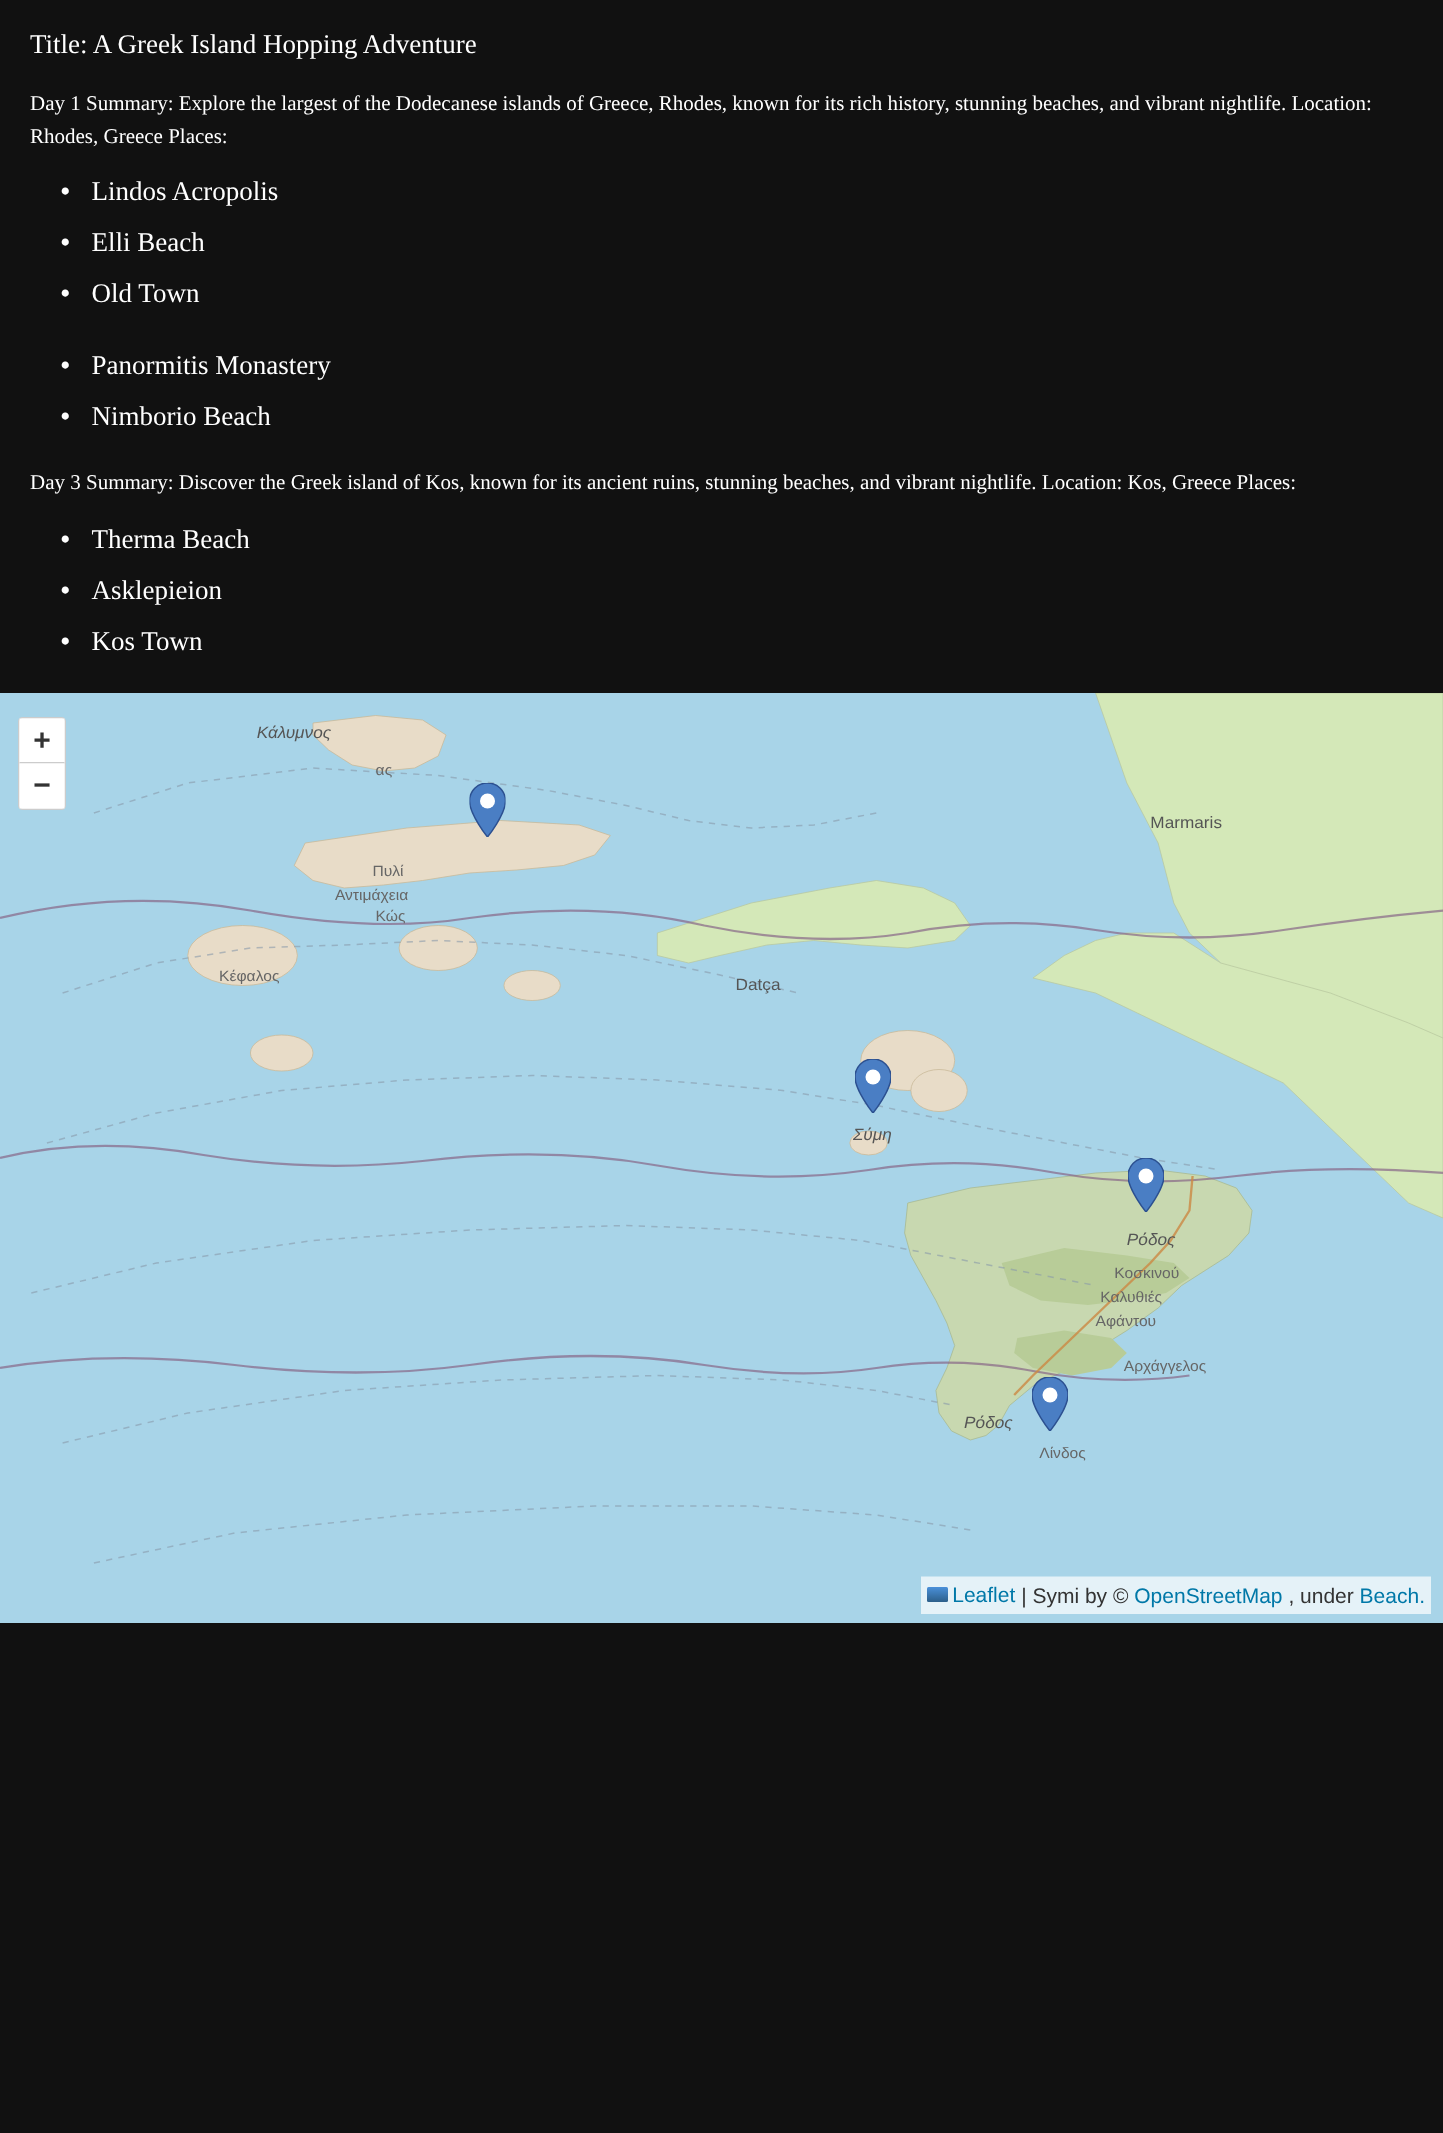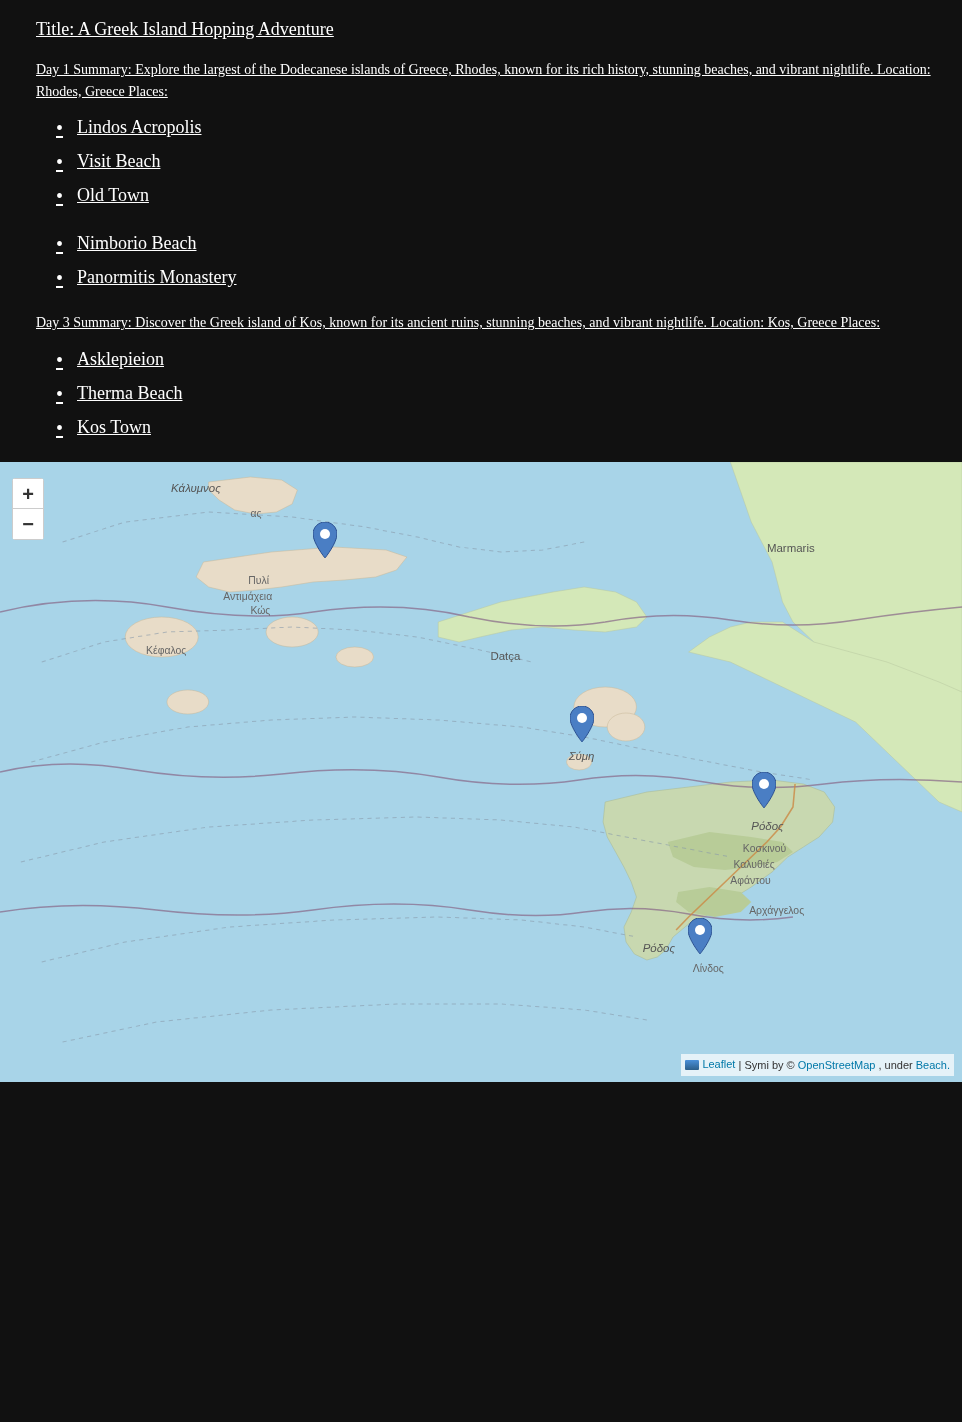--- a/index.html
+++ b/index.html
@@ -6,22 +6,21 @@
     body {
       background-color: #111111;
       color: #ffffff;
       font-family: Georgia, 'Times New Roman', serif;
       font-size: 18px;
       line-height: 1.5;
       width: 962px;
       min-height: 1422px;
     }
     .content-area {
-      padding: 16px 20px 0 36px;
-      text-decoration: underline;
+      padding: 16px 20px 0 20px;
     }
     .title-line {
       font-size: 18px;
       font-weight: normal;
       margin-bottom: 16px;
     }
     .day-summary {
       font-size: 14px;
       margin-bottom: 12px;
       line-height: 1.55;
@@ -84,21 +83,21 @@
       border-bottom: 1px solid #ccc;
       line-height: 1;
     }
     .zoom-btn:last-child {
       border-bottom: none;
     }
     .map-attribution {
       position: absolute;
       bottom: 6px;
       right: 8px;
-      font-size: 11px;
+      font-size: 14px;
       font-family: Arial, sans-serif;
       color: #333;
       background: rgba(255,255,255,0.7);
       padding: 2px 4px;
     }
     .map-attribution a { color: #0078a8; text-decoration: none; }
     .leaflet-credit {
       display: inline-flex;
       align-items: center;
       gap: 3px;
@@ -116,43 +115,43 @@
 
 <div class="content-area">
   <p class="title-line">Title: A Greek Island Hopping Adventure</p>
 
   <p class="day-summary">Day 1 Summary: Explore the largest of the Dodecanese islands of Greece, Rhodes, known for its rich history, stunning beaches, and vibrant nightlife. Location: Rhodes, Greece Places:</p>
   <ul class="places-list">
     <li>
         <span>Lindos Acropolis</span>
       </li>
     <li>
-        <span>Visit Beach</span>
+        <span>Elli Beach</span>
       </li>
     <li>
         <span>Old Town</span>
       </li>
   </ul>
 
   <ul class="places-list">
     <li>
+        <span>Panormitis Monastery</span>
+      </li>
+    <li>
         <span>Nimborio Beach</span>
-      </li>
-    <li>
-        <span>Panormitis Monastery</span>
       </li>
   </ul>
 
   <p class="day-summary">Day 3 Summary: Discover the Greek island of Kos, known for its ancient ruins, stunning beaches, and vibrant nightlife. Location: Kos, Greece Places:</p>
   <ul class="places-list">
     <li>
+        <span>Therma Beach</span>
+      </li>
+    <li>
         <span>Asklepieion</span>
-      </li>
-    <li>
-        <span>Therma Beach</span>
       </li>
     <li>
         <span>Kos Town</span>
       </li>
   </ul>
 </div>
 
 <div class="map-container">
   <svg class="map-svg" viewBox="0 0 922 620" preserveAspectRatio="none">
 

